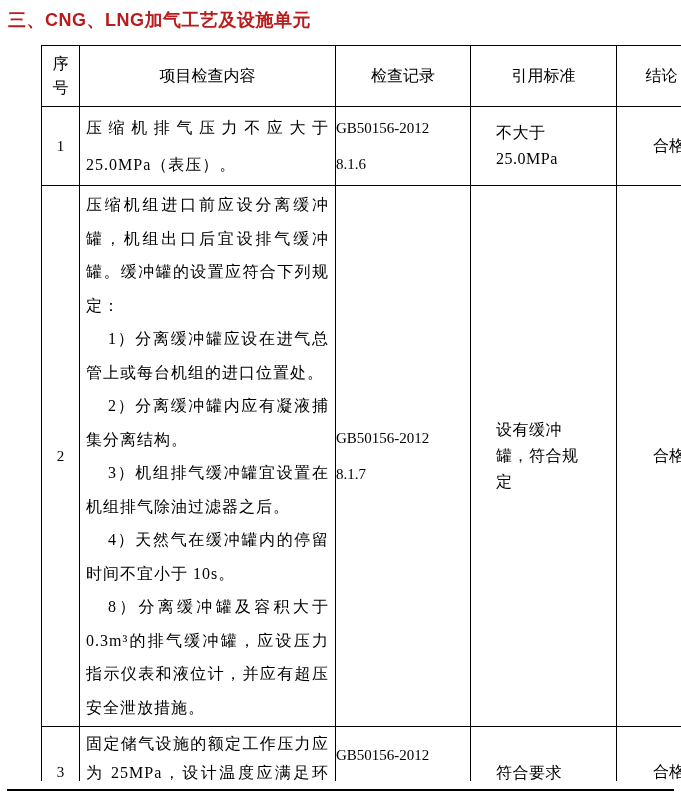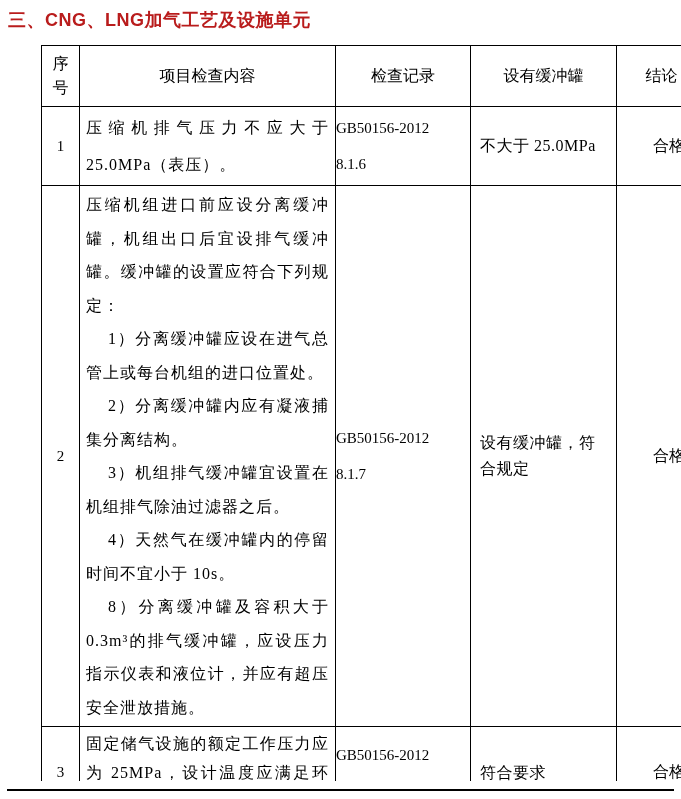--- a/index.html
+++ b/index.html
@@ -12,21 +12,21 @@
   table.inspection { border-collapse:collapse; table-layout:fixed; width:665px; }
   th, td { border:1.5px solid #000; vertical-align:middle; overflow:hidden; }
   th { font-weight:normal; font-size:16px; text-align:center; line-height:24px; height:61px; padding:0 4px; }
   td.no { text-align:center; font-size:15px; }
   td.content { padding:2px 6px; font-size:16px; text-align:justify; letter-spacing:1px; }
   td.content p { text-align:justify; }
   td.content p.num { text-indent:22px; }
   td.standard { text-align:left; font-size:15px; letter-spacing:0; }
   td.standard .clause { margin-top:16px; }
   td.standard div { line-height:20px; }
-  td.record { text-align:left; padding:0 9px; font-size:16px; line-height:26px; letter-spacing:0.5px; }
+  td.record { text-align:left; padding:0 25px; font-size:16px; line-height:26px; letter-spacing:0.5px; }
   td.conclusion { text-align:center; font-size:16px;padding-left:15px; }
   tr.r1 td { height:74px; }
   tr.r1 td.content { line-height:37px; }
   tr.r2 td { height:470px; }
   tr.r2 td.content { line-height:33.5px; }
   tr.r3 td { height:88px; }
   tr.r3 td.content { line-height:29px; }
   .bottom-line { position:absolute; left:7px; top:789px; width:667px; height:2px; background:#000; }
 </style>
 </head>
@@ -41,21 +41,21 @@
         <col style="width:256px">
         <col style="width:135px">
         <col style="width:146px">
         <col style="width:90px">
     </colgroup>
     <thead>
       <tr>
         <th>序号</th>
         <th>项目检查内容</th>
         <th>检查记录</th>
-        <th>设有缓冲罐</th>
+        <th>引用标准</th>
         <th>结论</th>
       </tr>
     </thead>
     <tbody>
       <tr class="r1">
         <td class="no">1</td>
         <td class="content">
           <p>压缩机排气压力不应大于25.0MPa（表压）。</p>
         </td>
         <td class="standard">

